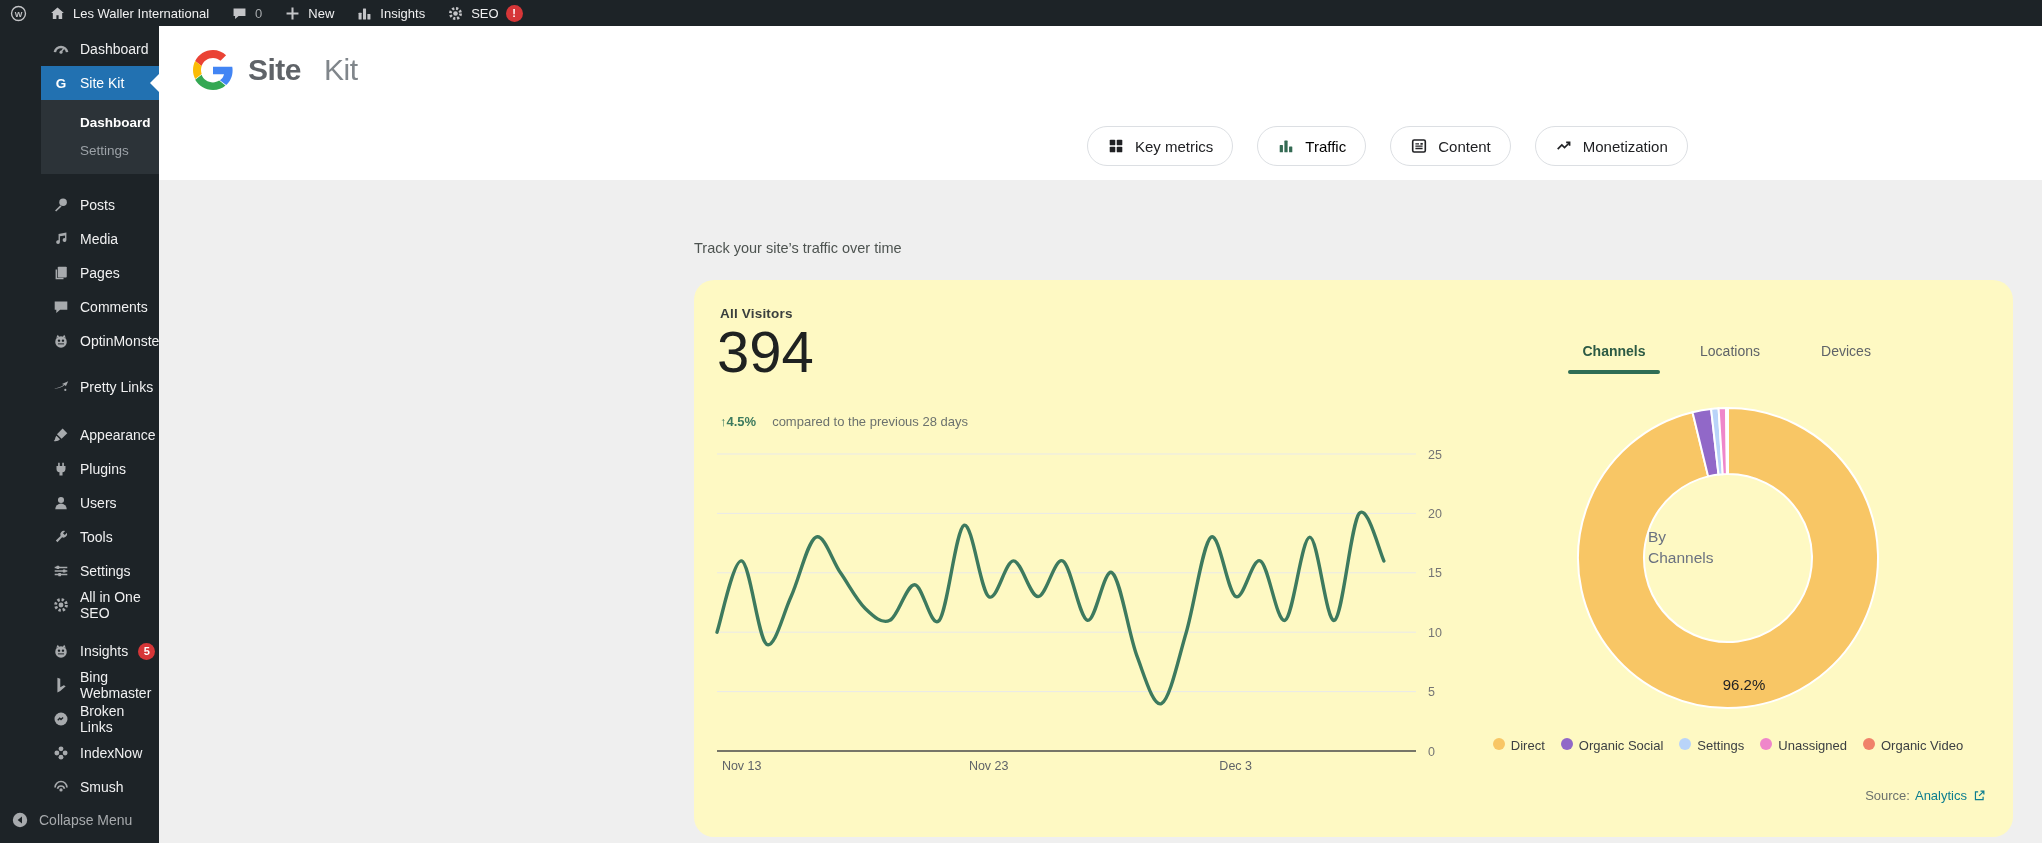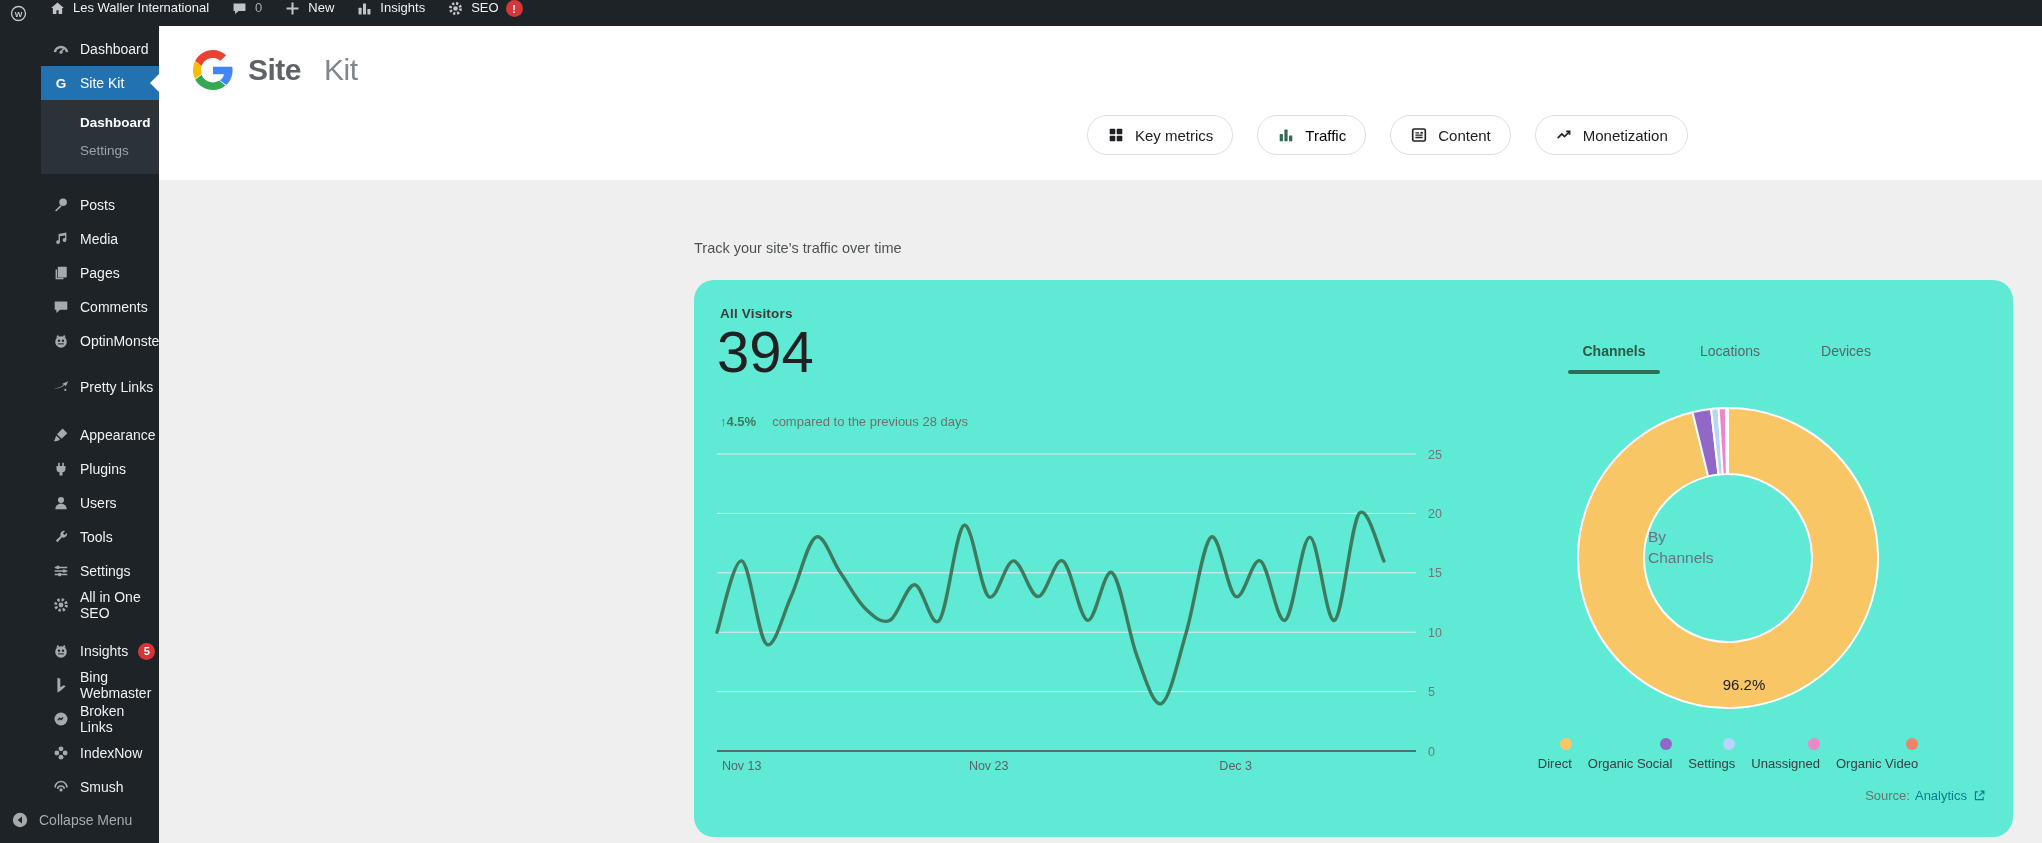--- a/index.html
+++ b/index.html
@@ -3,21 +3,21 @@
 <meta charset="utf-8">
 <style>
   * { box-sizing: border-box; margin: 0; padding: 0; }
   html,body { width:2042px; height:843px; overflow:hidden; background:#efefef;
               font-family:"Liberation Sans", sans-serif; }
 
   
   .admin-bar { position:absolute; left:0; top:0; width:2042px; height:26px;
                background:#1d2327; color:#f0f0f1; display:flex; align-items:center;
                gap:22px; padding-left:10px; font-size:13px; z-index:50; }
-  .ab-item { display:flex; align-items:flex-start; gap:7px; cursor:pointer; height:26px; }
+  .ab-item { display:flex; align-items:center; gap:7px; cursor:pointer; height:26px; }
   .ab-icon { width:17px; height:17px; display:inline-flex; color:#c3c4c7; }
   .ab-icon svg { width:100%; height:100%; }
   .ab-count { color:#a7aaad; }
   .badge { min-width:17px; height:17px; padding:0 4px; border-radius:9px; background:#d63638;
            color:#fff; font-size:11px; font-weight:bold; display:inline-flex;
            align-items:center; justify-content:center; }
 
   
   .sidebar { position:absolute; left:0; top:26px; width:159px; height:817px;
              background:#1d2327; color:#f0f0f1; font-size:14px; }
@@ -42,36 +42,36 @@
   
   .main { position:absolute; left:159px; top:26px; width:1883px; height:817px; }
   .header { position:absolute; left:0; top:0; width:100%; height:154px; background:#fff; }
   .brand { position:absolute; left:34px; top:24px; display:flex; align-items:center; gap:15px; }
   .g-logo { width:40px; height:40px; }
   .g-logo svg { width:100%; height:100%; }
   .brand-text { font-size:30px; color:#5f6368; letter-spacing:-0.5px; }
   .brand-text .b1 { font-weight:bold; color:#5f6368; }
   .brand-text .b2 { font-weight:normal; color:#80868b; margin-left:23px; }
 
-  .chips { position:absolute; left:928px; top:89px; display:flex; gap:24px; }
+  .chips { position:absolute; left:928px; top:100px; display:flex; gap:24px; }
   .chip { height:40px; border:1px solid #dcdfe3; border-radius:20px; background:#fff;
           display:flex; align-items:center; gap:10px; padding:0 19px; font-size:15px;
           color:#202124; cursor:pointer; }
   .chip .c-icon { width:18px; height:18px; display:inline-flex; color:#202124; }
   .chip .c-icon svg { width:100%; height:100%; }
   .chip.active { color:#000000;text-align:center; }
   .chip.active .c-icon { color:#346a53; }
 
   .content { position:absolute; left:0; top:154px; width:100%; height:663px; background:#efefef; }
   .section-title { position:absolute; left:535px; top:22px; font-size:26px; color:#3c4043; }
   .section-sub   { position:absolute; left:535px; top:60px; font-size:14.5px; color:#4d5350; }
 
   
   .card { position:absolute; left:535px; top:100px; width:1319px; height:557px;
-          background:#5eead4; border-radius:20px; }
+          background:#fef9c3; border-radius:20px; }
   .metric-label { position:absolute; left:26px; top:26px; font-size:13.5px; font-weight:bold;
                   color:#3a3f3e; letter-spacing:.2px; }
   .metric-value { position:absolute; left:23px; top:38px; font-size:58px; font-weight:500;
                   color:#1f2221; }
   .metric-change { position:absolute; left:26px; top:134px; font-size:13px; color:#6c726e; }
   .metric-change .up { color:#3c7a5e; font-weight:bold; }
   .metric-change .pct { color:#3c7a5e; font-weight:bold; margin-right:16px; }
 
   .line-chart { position:absolute; left:10px; top:150px; }
 
@@ -83,21 +83,21 @@
           height:4px; border-radius:2px; background:#2f6d54; }
 
   .donut-chart { position:absolute; left:874px; top:118px; }
   .donut-center { position:absolute; left:954px; top:246px; width:160px; text-align:left;
                   font-size:15.5px; color:#6b7280; line-height:21px; }
   .donut-label { position:absolute; left:990px; top:396px; width:120px; text-align:center;
                  font-size:15px; color:#202124; }
 
   .legend { position:absolute; left:724px; top:458px; width:620px; display:flex;
             justify-content:center; gap:16px; font-size:13px; color:#3c4043; }
-  .legend-item { display:flex; align-items:flex-end; gap:6px; white-space:nowrap;flex-direction:column; }
+  .legend-item { display:flex; align-items:flex-start; gap:6px; white-space:nowrap; }
   .dot { width:12px; height:12px; border-radius:50%; flex:none; }
 
   .source { position:absolute; right:26px; top:508px; display:flex; align-items:center;
             gap:5px; font-size:13px; }
   .source .pre { color:#6c726e; }
   .source a { color:#0c7d8f; text-decoration:none; font-weight:500; }
   .ext-icon { width:15px; height:15px; display:inline-flex; color:#0c7d8f; }
   .ext-icon svg { width:100%; height:100%; }
 </style>
 </head>

